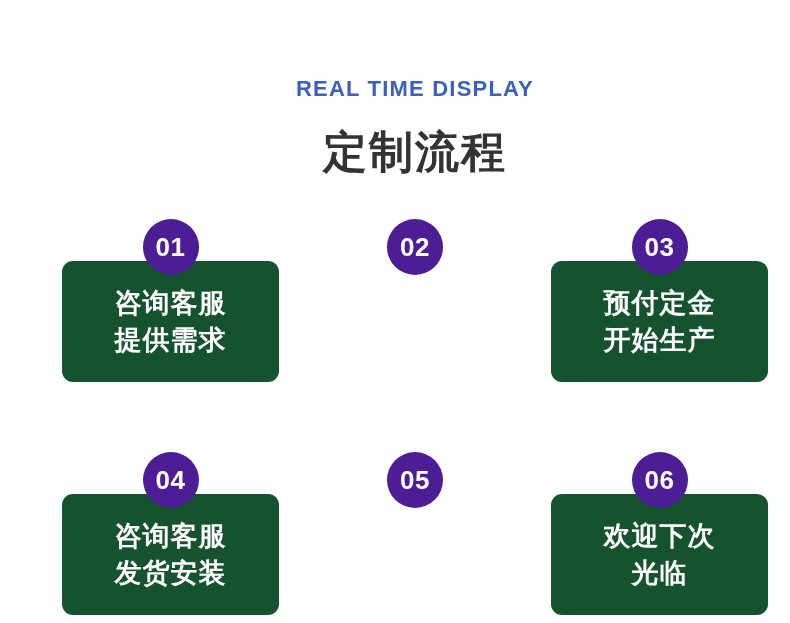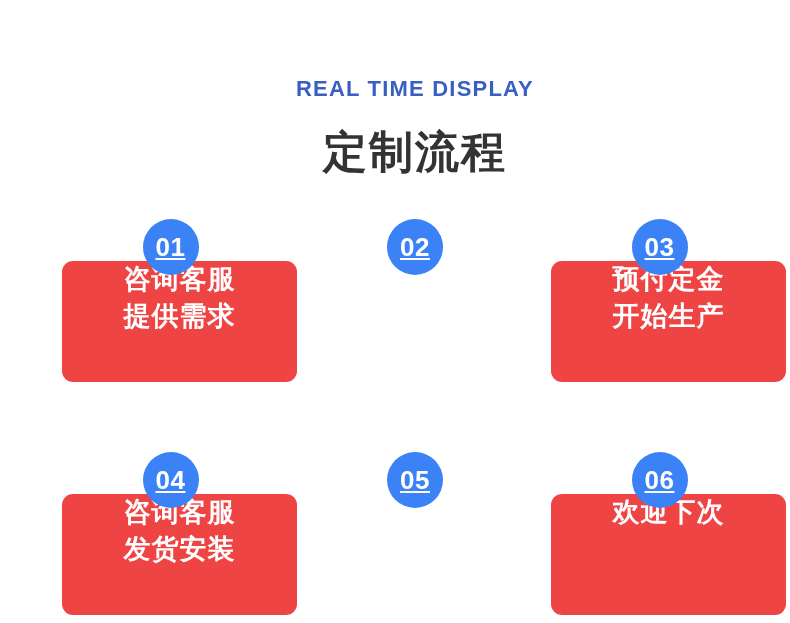--- a/index.html
+++ b/index.html
@@ -80,43 +80,43 @@
   }
 
   .badge {
     position: absolute;
     left: 50%;
     top: 0;
     transform: translateX(-50%);
     width: 56px;
     height: 56px;
     border-radius: 50%;
-    background: #3b82f6;
+    background: #4c1d95;
     color: #ffffff;
     font-size: 26px;
     font-weight: bold;
     line-height: 56px;
     text-align: center;
     letter-spacing: 0.5px;
     z-index: 2;
-    text-decoration: underline;
   }
 
   .card {
     position: absolute;
     left: 0;
     top: 42px;
-    width: 235px;
+    width: 217px;
     height: 121px;
     border-radius: 11px;
-    background: #ef4444;
+    background: #14532d;
     z-index: 1;
     display: flex;
     flex-direction: column;
     align-items: center;
+    justify-content: center;
   }
 
   .card-line {
     color: #ffffff;
     font-size: 27px;
     font-weight: bold;
     line-height: 37px;
     letter-spacing: 1px;
     white-space: nowrap;
     text-align: center;
@@ -169,20 +169,21 @@
       </div>
 
       <div class="step">
         <div class="badge">05</div>
       </div>
 
       <div class="step">
         <div class="badge">06</div>
         <div class="card">
           <div class="card-line">欢迎下次</div>
+          <div class="card-line">光临</div>
         </div>
       </div>
 
     </div>
 
   </div>
 
 </div>
 
 </body></html>

